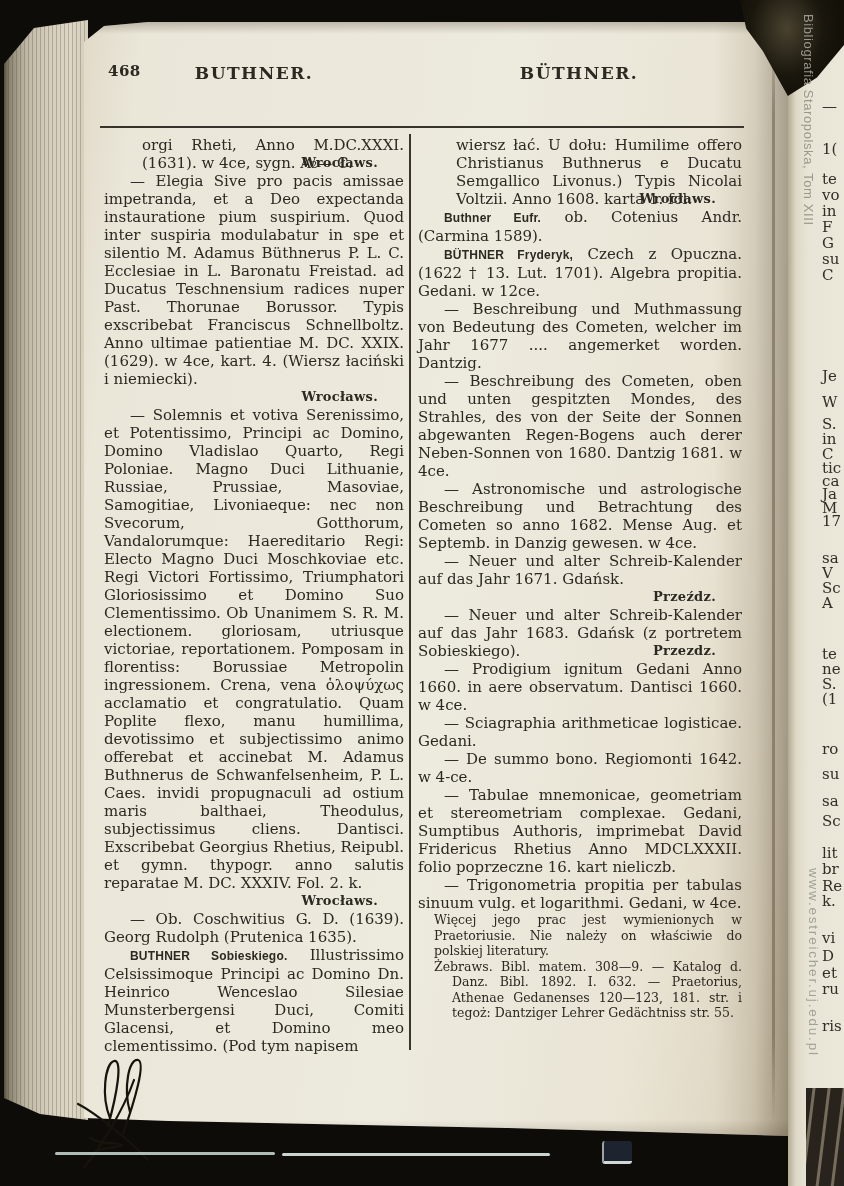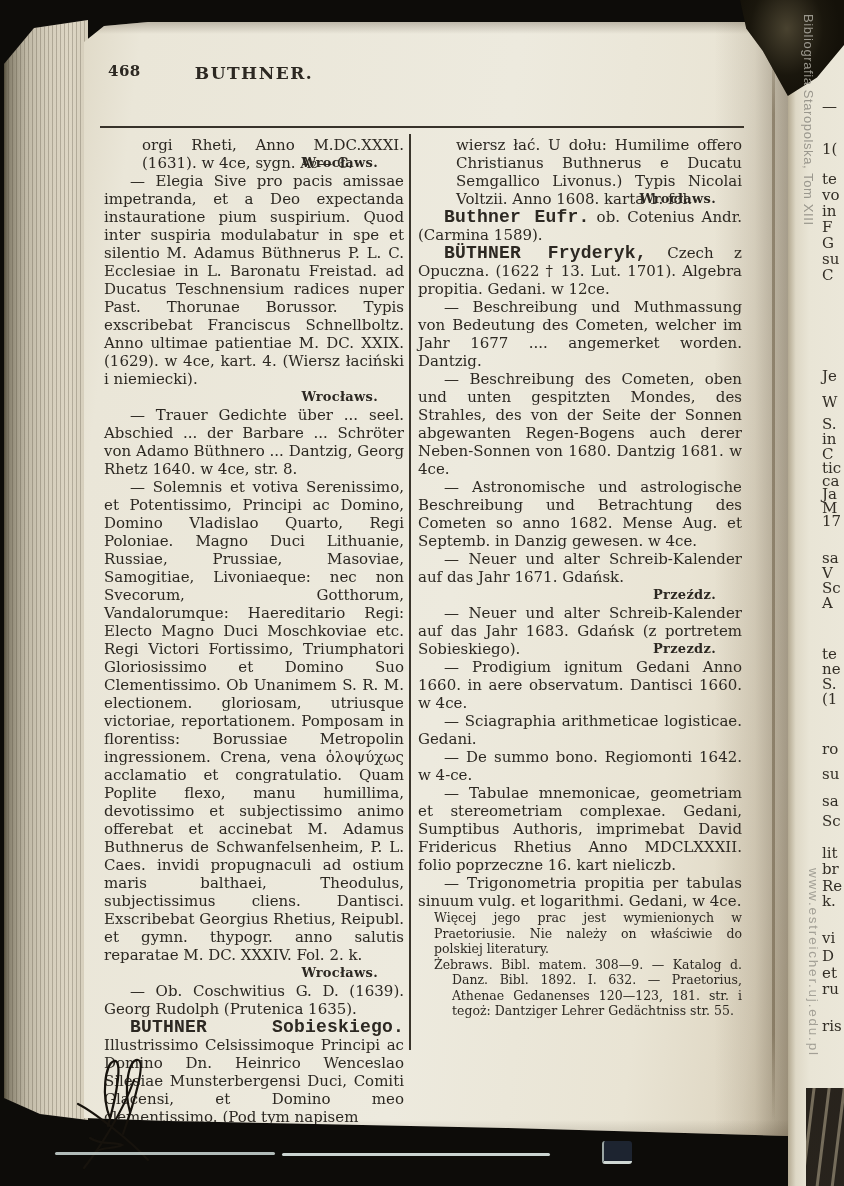--- a/index.html
+++ b/index.html
@@ -38,21 +38,21 @@
   .rh-right{left:332px;width:326px;text-align:center;}
   .head-rule{position:absolute;left:16px;top:104px;width:644px;height:2px;background:#37322a;}
   .col-divider{position:absolute;left:325px;top:112px;width:2px;height:916px;background:#3a352c;}
   
   .col{position:absolute;top:114px;font-size:15px;line-height:18px;text-align:justify;}
   .col-left{left:20px;width:300px;}
   .col-right{left:334px;width:324px;}
   .para{margin:0;}
   .para.entry{text-indent:26px;}
   .para.cont{text-indent:0;margin-left:38px;}
-  .para .lead{font-family:Liberation Mono, monospace;font-weight:bold;font-size:18px;letter-spacing:.2px;}
+  .para .lead{font-family:Liberation Sans, sans-serif;font-weight:bold;font-size:12px;letter-spacing:.2px;}
   .para.note{font-size:12.5px;line-height:15.5px;padding-left:16px;text-align:justify;}
   .para.note-hang{font-size:12.5px;line-height:15.5px;padding-left:34px;text-indent:-18px;text-align:justify;}
   .src{font-size:13px;font-weight:700;letter-spacing:.3px;text-align:right;padding-right:26px;line-height:18px;}
   .src.inline{margin-top:-18px;}
   
   .next-page{
     position:absolute;left:788px;top:0;width:56px;height:1186px;
     background:linear-gradient(90deg,#b4aa92 0%,#ded8c6 14%,#e9e5d6 38%,#ebe7d9 100%);
   }
   .frag{position:absolute;left:34px;font-size:15px;color:#322d25;white-space:nowrap;}
@@ -85,29 +85,29 @@
 </head>
 <body>
 
 <div class="photo">
 
   <div class="edge-stack"></div>
 
   <div class="main-page">
     <div class="page-num">468</div>
     <div class="rh rh-left">BUTHNER.</div>
+    <div class="rh rh-right">BÜTHNER.</div>
     <div class="head-rule"></div>
     <div class="col-divider"></div>
 
     <div class="col col-left">
         <p class="para cont">orgi Rheti, Anno M.DC.XXXI. (1631). w 4ce, sygn. A₂— C.</p>
         <div class="src inline">Wrocławs.</div>
         <p class="para entry">— Elegia Sive pro pacis amissae impetranda, et a Deo expectanda instauratione pium suspirium. Quod inter suspiria modulabatur in spe et silentio M. Adamus Büthnerus P. L. C. Ecclesiae in L. Baronatu Freistad. ad Ducatus Teschnensium radices nuper Past. Thorunae Borussor. Typis exscribebat Franciscus Schnellboltz. Anno ultimae patientiae M. DC. XXIX. (1629). w 4ce, kart. 4. (Wiersz łaciński i niemiecki).</p>
         <div class="src">Wrocławs.</div>
-        <p class="para entry">— Trauer Gedichte über ... seel. Abschied ... der Barbare ... Schröter von Adamo Büthnero ... Dantzig, Georg Rhetz 1640. w 4ce, str. 8.</p>
         <p class="para entry">— Solemnis et votiva Serenissimo, et Potentissimo, Principi ac Domino, Domino Vladislao Quarto, Regi Poloniae. Magno Duci Lithuanie, Russiae, Prussiae, Masoviae, Samogitiae, Livoniaeque: nec non Svecorum, Gotthorum, Vandalorumque: Haereditario Regi: Electo Magno Duci Moschkoviae etc. Regi Victori Fortissimo, Triumphatori Gloriosissimo et Domino Suo Clementissimo. Ob Unanimem S. R. M. electionem. gloriosam, utriusque victoriae, reportationem. Pomposam in florentiss: Borussiae Metropolin ingressionem. Crena, vena ὁλοψύχως acclamatio et congratulatio. Quam Poplite flexo, manu humillima, devotissimo et subjectissimo animo offerebat et accinebat M. Adamus Buthnerus de Schwanfelsenheim, P. L. Caes. invidi propugnaculi ad ostium maris balthaei, Theodulus, subjectissimus cliens. Dantisci. Exscribebat Georgius Rhetius, Reipubl. et gymn. thypogr. anno salutis reparatae M. DC. XXXIV. Fol. 2. k.</p>
         <div class="src">Wrocławs.</div>
         <p class="para entry">— Ob. Coschwitius G. D. (1639). Georg Rudolph (Prutenica 1635).</p>
         <p class="para entry"><span class="lead">BUTHNER Sobieskiego.</span> Illustrissimo Celsissimoque Principi ac Domino Dn. Heinrico Wenceslao Silesiae Munsterbergensi Duci, Comiti Glacensi, et Domino meo clementissimo. (Pod tym napisem</p>
       </div>
     <div class="col col-right">
         <p class="para cont">wiersz łać. U dołu: Humilime offero Christianus Buthnerus e Ducatu Semgallico Livonus.) Typis Nicolai Voltzii. Anno 1608. karta 1. fol.</p>
         <div class="src inline">Wrocławs.</div>
         <p class="para entry"><span class="lead">Buthner Eufr.</span> ob. Cotenius Andr. (Carmina 1589).</p>
         <p class="para entry"><span class="lead">BÜTHNER Fryderyk,</span> Czech z Opuczna. (1622 † 13. Lut. 1701). Algebra propitia. Gedani. w 12ce.</p>

